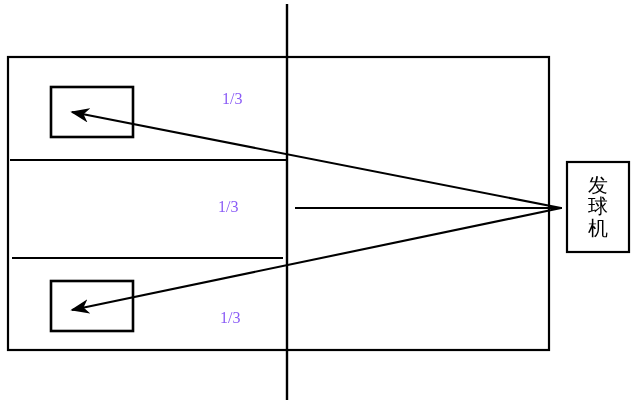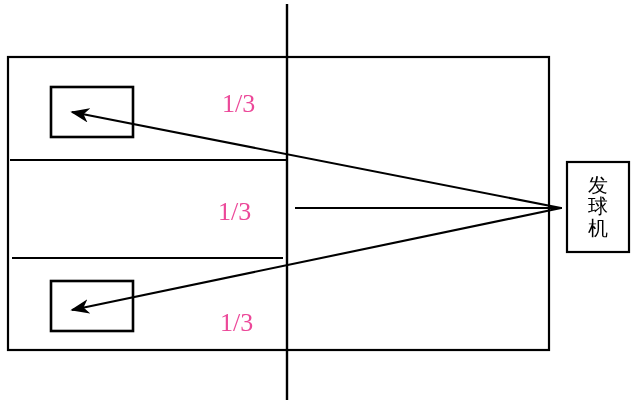--- a/index.html
+++ b/index.html
@@ -20,22 +20,22 @@
   #diagram-svg {
     position: absolute;
     left: 0;
     top: 0;
     width: 637px;
     height: 403px;
   }
   .zone-label {
     position: absolute;
     font-family: "Liberation Serif", serif;
-    font-size: 26px;
-    color: #ec4899;
+    font-size: 16px;
+    color: #8b5cf6;
     line-height: 1;
     white-space: nowrap;
   }
   #label-zone-top    { left: 222px; top: 91px; }
   #label-zone-middle { left: 218px; top: 199px; }
   #label-zone-bottom { left: 220px; top: 310px; }
   #machine-label {
     position: absolute;
     left: 567px;
     top: 162px;

